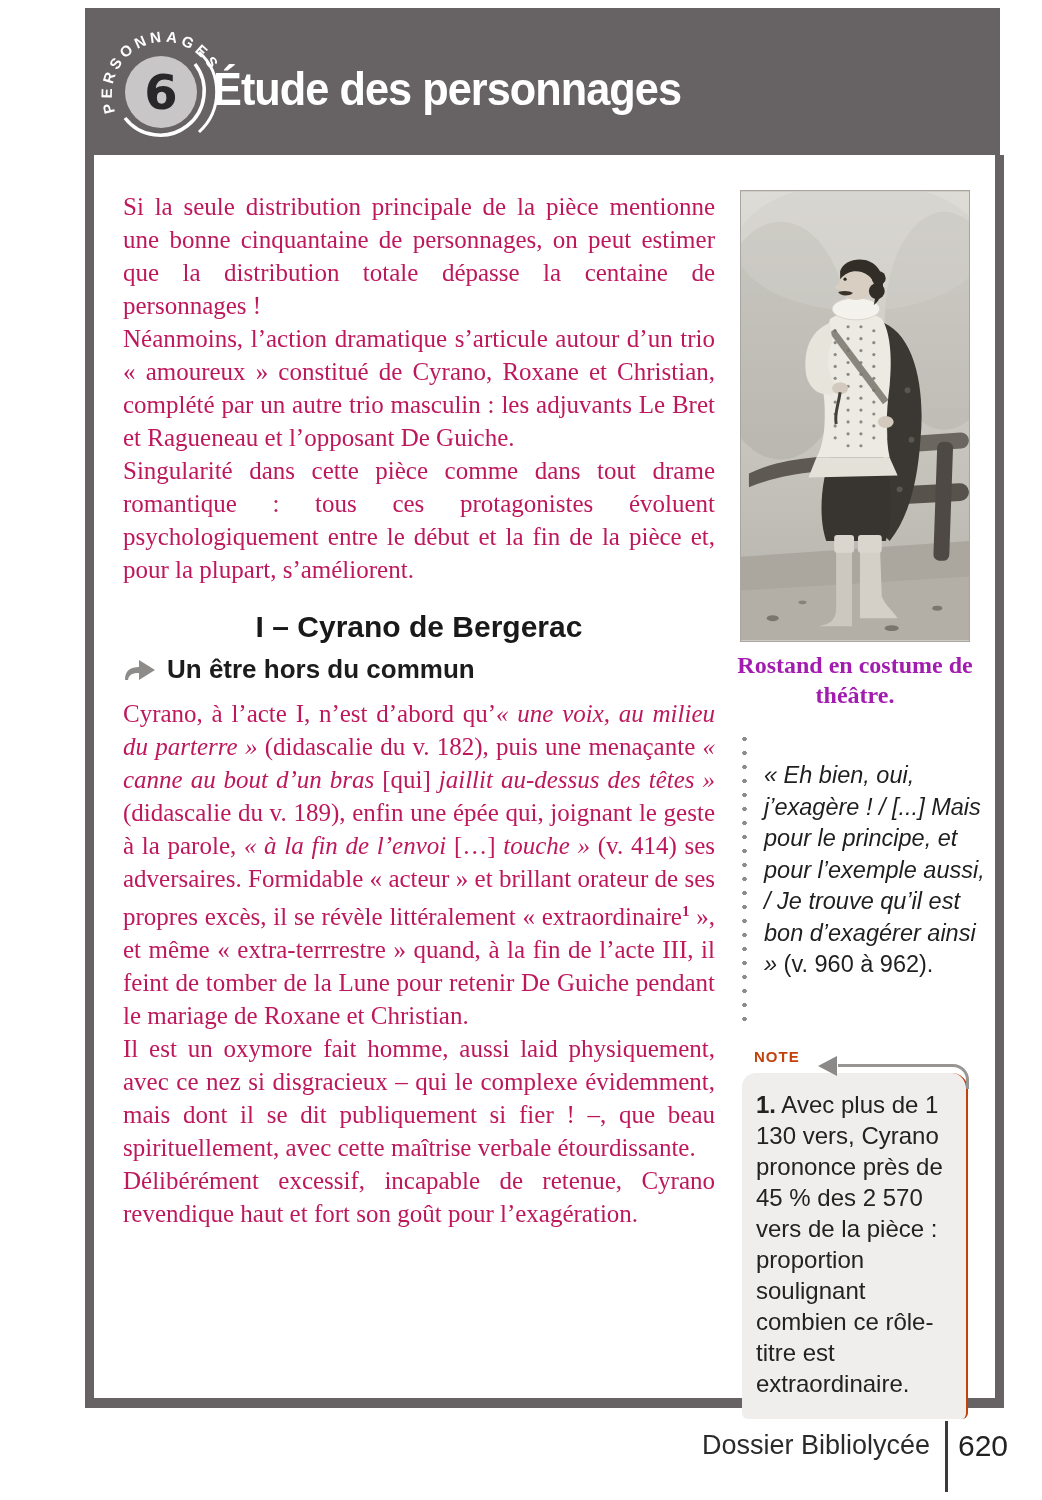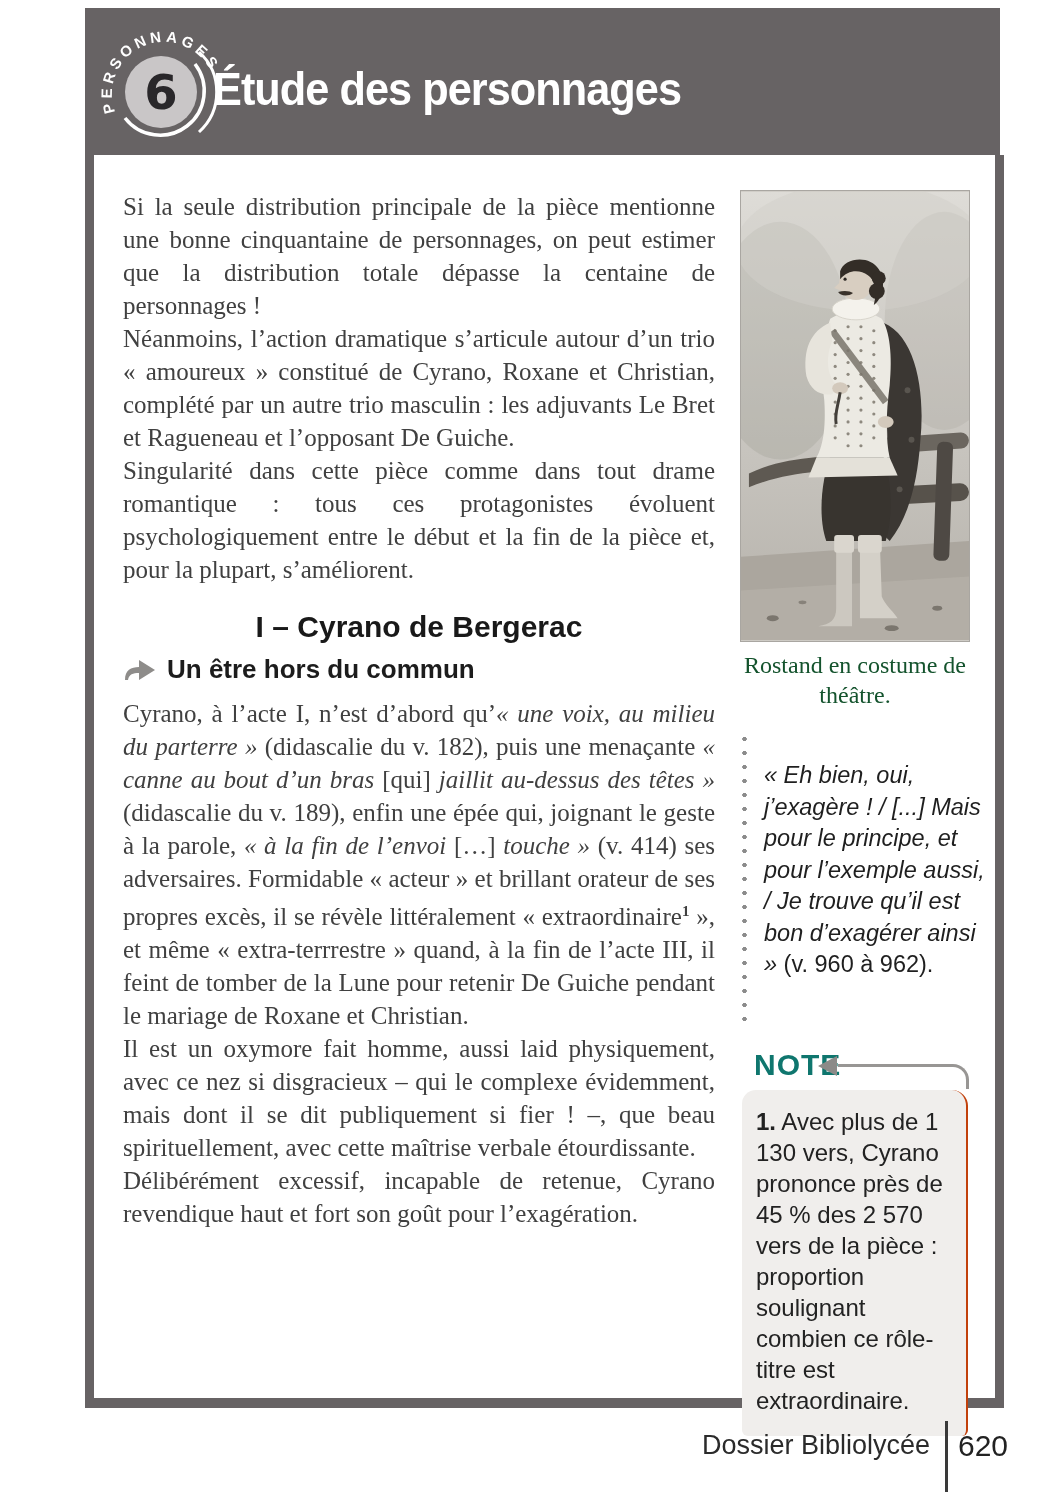--- a/index.html
+++ b/index.html
@@ -13,48 +13,48 @@
               font-weight:700;font-size:46px;line-height:1;color:#ffffff;letter-spacing:-1px;
               transform:scaleX(.94);transform-origin:left center;white-space:nowrap;}
 
   
   .frame-left{position:absolute;left:85px;top:155px;width:9px;height:1243px;background:#676364;}
   .frame-right{position:absolute;left:995px;top:155px;width:9px;height:1243px;background:#676364;}
   .frame-bottom{position:absolute;left:85px;top:1398px;width:919px;height:10px;background:#676364;}
 
   
   .main-col{position:absolute;left:123px;top:190px;width:592px;}
-  .main-col p{margin:0;font-size:25px;line-height:33px;text-align:justify;color:#404040;
+  .main-col p{margin:0;font-size:25px;line-height:33px;text-align:justify;color:#be185d;
               hyphens:auto;-webkit-hyphens:auto;}
   .seg-i{font-style:italic;}
   .seg-b{font-weight:700;}
   .seg-sup{vertical-align:super;font-size:.6em;font-weight:700;}
 
   h2.section{margin:24px 0 10px 0;font-family:"Liberation Sans",sans-serif;font-weight:700;
              font-size:30px;line-height:34px;color:#191919;text-align:center;}
   .subhead{display:flex;align-items:center;gap:10px;margin:0 0 12px 0;
            font-family:"Liberation Sans",sans-serif;font-weight:700;font-size:26px;color:#1c1c1c;}
   .subhead svg{flex:0 0 auto;}
 
   
   .photo{position:absolute;left:740px;top:190px;width:230px;height:452px;border:1px solid #a9a6a1;
          box-sizing:border-box;background:#cfccc6;}
   .caption{position:absolute;left:725px;top:650px;width:260px;text-align:center;
-           font-size:24px;line-height:30px;color:#14532d;}
+           font-size:24px;line-height:30px;color:#a21caf;font-weight:bold;}
 
   .quote{position:absolute;left:742px;top:726px;width:252px;}
   .quote .dots{position:absolute;left:0;top:8px;width:5px;height:290px;
                background-image:radial-gradient(circle at 2.5px 5px,#8b8b8b 2px,rgba(0,0,0,0) 2.4px);
                background-size:5px 14px;background-repeat:repeat-y;}
   .quote .qtext{margin-left:22px;padding-top:34px;font-family:"Liberation Sans",sans-serif;
                 font-size:23.5px;line-height:31.5px;color:#1f1f1f;}
 
   .note-wrap{position:absolute;left:742px;top:1048px;width:226px;}
   .note-label{margin:0 0 0 12px;font-family:"Liberation Sans",sans-serif;font-weight:700;
-              font-size:30px;letter-spacing:1px;color:#0f766e;}
+              font-size:15px;letter-spacing:1px;color:#c2410c;}
   .note-line{position:absolute;left:96px;right:-1px;top:16px;height:22px;
              border-top:3px solid #989694;border-right:3px solid #989694;
              border-top-right-radius:16px;}
   .note-arrowhead{position:absolute;left:76px;top:8px;width:0;height:0;
                   border-top:10px solid transparent;border-bottom:10px solid transparent;
                   border-right:19px solid #8c8a88;}
   .note-box{margin-top:8px;background:#f0eeec;border-right:2px solid #c2410c;
             border-radius:14px 16px 6px 6px;padding:16px 12px 20px 14px;box-sizing:border-box;
             font-family:"Liberation Sans",sans-serif;font-size:24px;line-height:31px;color:#222;}
 

